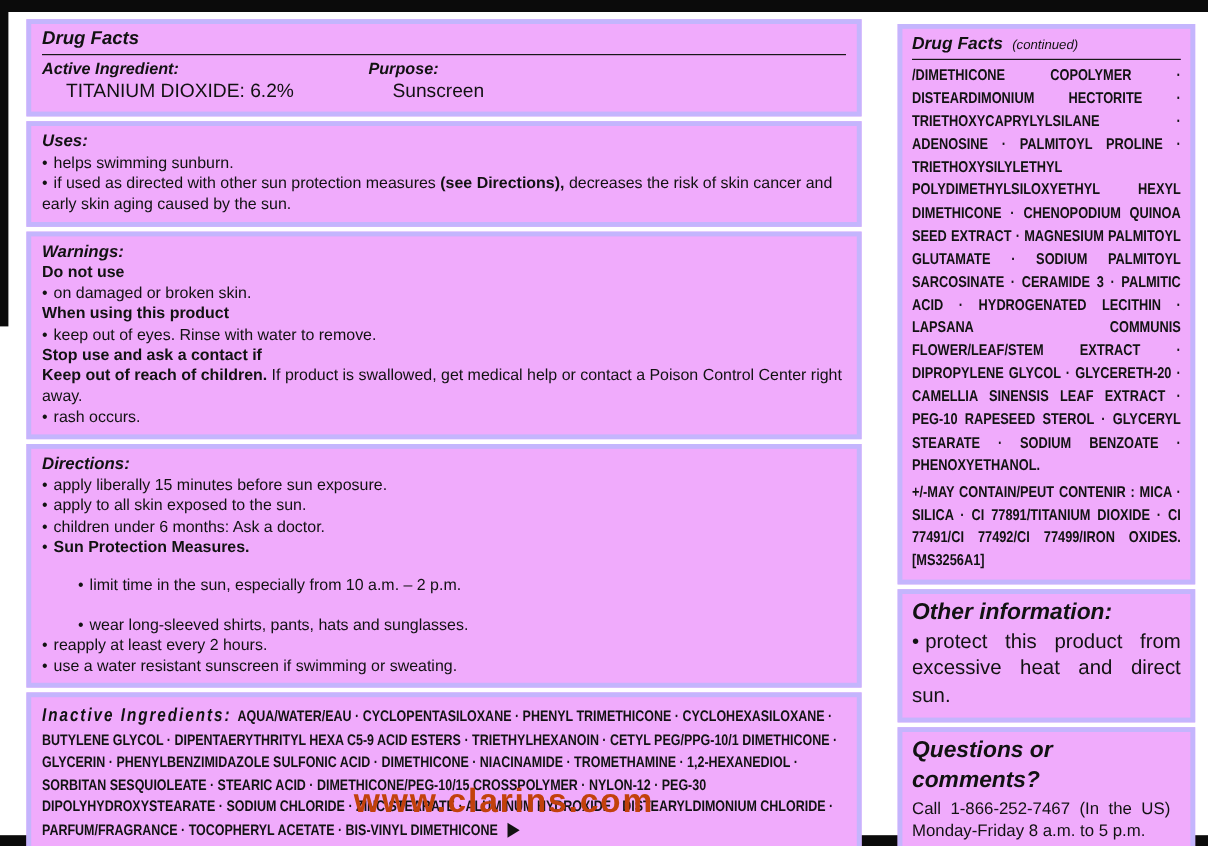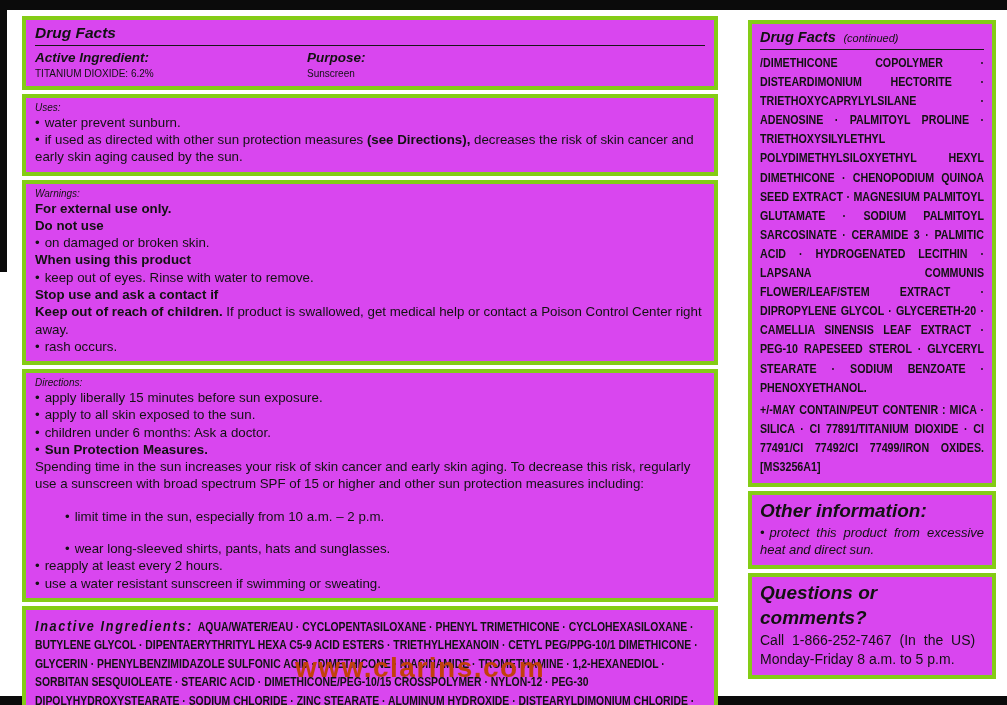--- a/index.html
+++ b/index.html
@@ -9,36 +9,36 @@
     font-family:"Liberation Sans", sans-serif;
     -webkit-font-smoothing:antialiased;
   }
   .edge-bar{position:absolute;background:#0b0b0b;}
   .edge-top{left:0;top:0;width:1007px;height:10px;}
   .edge-bottom{left:0;top:696px;width:1007px;height:9px;}
   .edge-left{left:0;top:10px;width:7px;height:262px;}
 
   
   .box{
-    border:4px solid #84cc16;background:#d946ef;
+    border:4px solid #c4b5fd;background:#f0abfc;
     margin-bottom:4px;padding:3px 9px 6px 9px;
     box-sizing:border-box;font-size:13.3px;line-height:1.3;
   }
-  .h{font-weight:normal;font-style:italic;font-size:10px;}
+  .h{font-weight:bold;font-style:italic;font-size:14px;}
   .b{font-weight:bold;}
   .mk{margin-right:5px;}
   .thin-rule{border:0;border-top:1.6px solid #181818;margin:2px 0 3px 0;}
 
   
   .left-panel{position:absolute;left:22px;top:16px;width:696px;}
   .df-title{font-weight:bold;font-style:italic;font-size:15.5px;}
   .cols{display:flex;margin-top:1px;}
   .col-a{width:272px;}
   .lbl{font-weight:bold;font-style:italic;font-size:13.5px;}
-  .val{font-size:10px;}
+  .val{font-size:16px;margin-left:20px;}
   .sub{padding-left:30px;margin-top:15px;}
   .inactive-box{padding-top:6px;}
   .cond-wrap-left{
     width:820px;transform:scaleX(0.8195);transform-origin:left top;
   }
   .inactive-head{
     font-weight:bold;font-style:italic;font-size:15.5px;letter-spacing:2px;margin-right:6px;
   }
   .cond-text{
     font-weight:bold;font-size:12.7px;line-height:1.38;
@@ -51,21 +51,21 @@
   .rp-title{font-weight:bold;font-style:italic;font-size:14.5px;display:inline;}
   .rp-cont{font-style:italic;font-size:11px;display:inline;margin-left:4px;}
   .cond-wrap-right{
     width:273px;transform:scaleX(0.8205);transform-origin:left top;
     text-align:justify;
   }
   .cond-right{
     font-weight:bold;font-size:13px;line-height:1.47;margin:3px 0 0 0;
   }
   .rp-h{font-weight:bold;font-style:italic;font-size:19px;}
-  .rp-body{font-size:13px;line-height:1.32;text-align:justify;font-style:italic;}
+  .rp-body{font-size:17px;line-height:1.32;text-align:justify;}
   .rp-line1{font-size:14px;word-spacing:4px;line-height:1.35;}
   .rp-line2{font-size:14px;line-height:1.35;}
 
   
   .site{
     position:absolute;left:22px;top:652px;width:796px;text-align:center;
     font-size:28px;letter-spacing:1.5px;color:#c2410c;font-weight:600;
   }
 </style>
 </head>
@@ -87,43 +87,41 @@
       </div>
       <div>
         <div class="lbl">Purpose:</div>
         <div class="val">Sunscreen</div>
       </div>
     </div>
   </section>
 
   <section class="box">
     <div class="h">Uses:</div>
-    <div><span class="mk">•</span><span>water prevent sunburn.</span></div>
+    <div><span class="mk">•</span><span>helps swimming sunburn.</span></div>
     <div><span class="mk">•</span><span>if used as directed with other sun protection measures </span><span class="b">(see Directions),</span><span> decreases the risk of skin cancer and early skin aging caused by the sun.</span></div>
   </section>
 
   <section class="box">
     <div class="h">Warnings:</div>
-    <div class="b">For external use only.</div>
     <div class="b">Do not use</div>
     <div><span class="mk">•</span><span>on damaged or broken skin.</span></div>
     <div class="b">When using this product</div>
     <div><span class="mk">•</span><span>keep out of eyes. Rinse with water to remove.</span></div>
     <div class="b">Stop use and ask a contact if</div>
     <div><span class="b">Keep out of reach of children.</span><span> If product is swallowed, get medical help or contact a Poison Control Center right away.</span></div>
     <div><span class="mk">•</span><span>rash occurs.</span></div>
   </section>
 
   <section class="box">
     <div class="h">Directions:</div>
     <div><span class="mk">•</span><span>apply liberally 15 minutes before sun exposure.</span></div>
     <div><span class="mk">•</span><span>apply to all skin exposed to the sun.</span></div>
     <div><span class="mk">•</span><span>children under 6 months: Ask a doctor.</span></div>
     <div><span class="mk">•</span><span class="b">Sun Protection Measures.</span></div>
-    <div>Spending time in the sun increases your risk of skin cancer and early skin aging. To decrease this risk, regularly use a sunscreen with broad spectrum SPF of 15 or higher and other sun protection measures including:</div>
     <div class="sub"><span class="mk">•</span><span>limit time in the sun, especially from 10 a.m. – 2 p.m.</span></div>
     <div class="sub"><span class="mk">•</span><span>wear long-sleeved shirts, pants, hats and sunglasses.</span></div>
     <div><span class="mk">•</span><span>reapply at least every 2 hours.</span></div>
     <div><span class="mk">•</span><span>use a water resistant sunscreen if swimming or sweating.</span></div>
   </section>
 
   <section class="box inactive-box">
     <div class="cond-wrap-left">
       <span class="inactive-head">Inactive Ingredients:</span><span class="cond-text">AQUA/WATER/EAU · CYCLOPENTASILOXANE · PHENYL TRIMETHICONE · CYCLOHEXASILOXANE · BUTYLENE GLYCOL · DIPENTAERYTHRITYL HEXA C5-9 ACID ESTERS · TRIETHYLHEXANOIN · CETYL PEG/PPG-10/1 DIMETHICONE · GLYCERIN · PHENYLBENZIMIDAZOLE SULFONIC ACID · DIMETHICONE · NIACINAMIDE · TROMETHAMINE · 1,2-HEXANEDIOL · SORBITAN SESQUIOLEATE · STEARIC ACID · DIMETHICONE/PEG-10/15 CROSSPOLYMER · NYLON-12 · PEG-30 DIPOLYHYDROXYSTEARATE · SODIUM CHLORIDE · ZINC STEARATE · ALUMINUM HYDROXIDE · DISTEARYLDIMONIUM CHLORIDE · PARFUM/FRAGRANCE · TOCOPHERYL ACETATE · BIS-VINYL DIMETHICONE</span><span class="cond-text flow-arrow">▶</span>
     </div>

